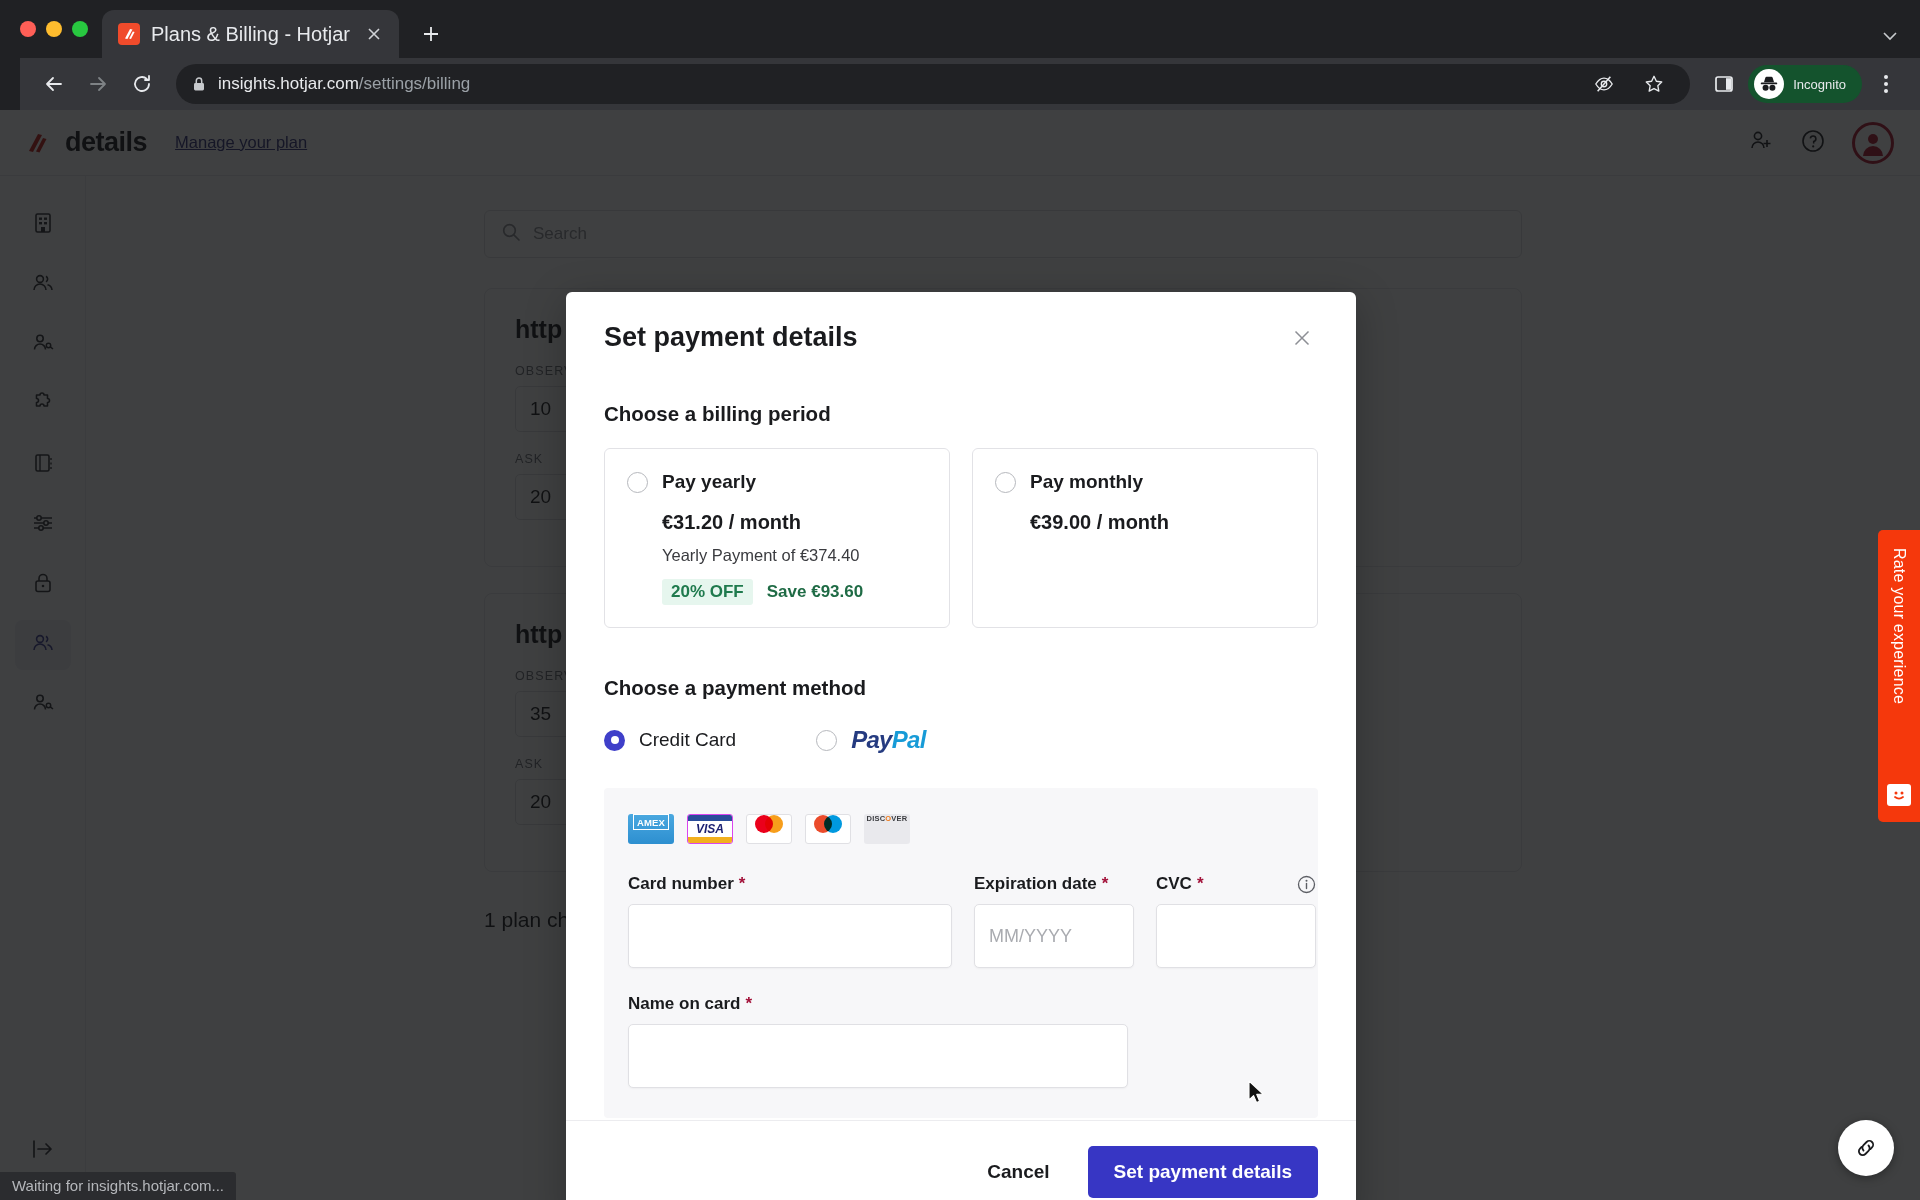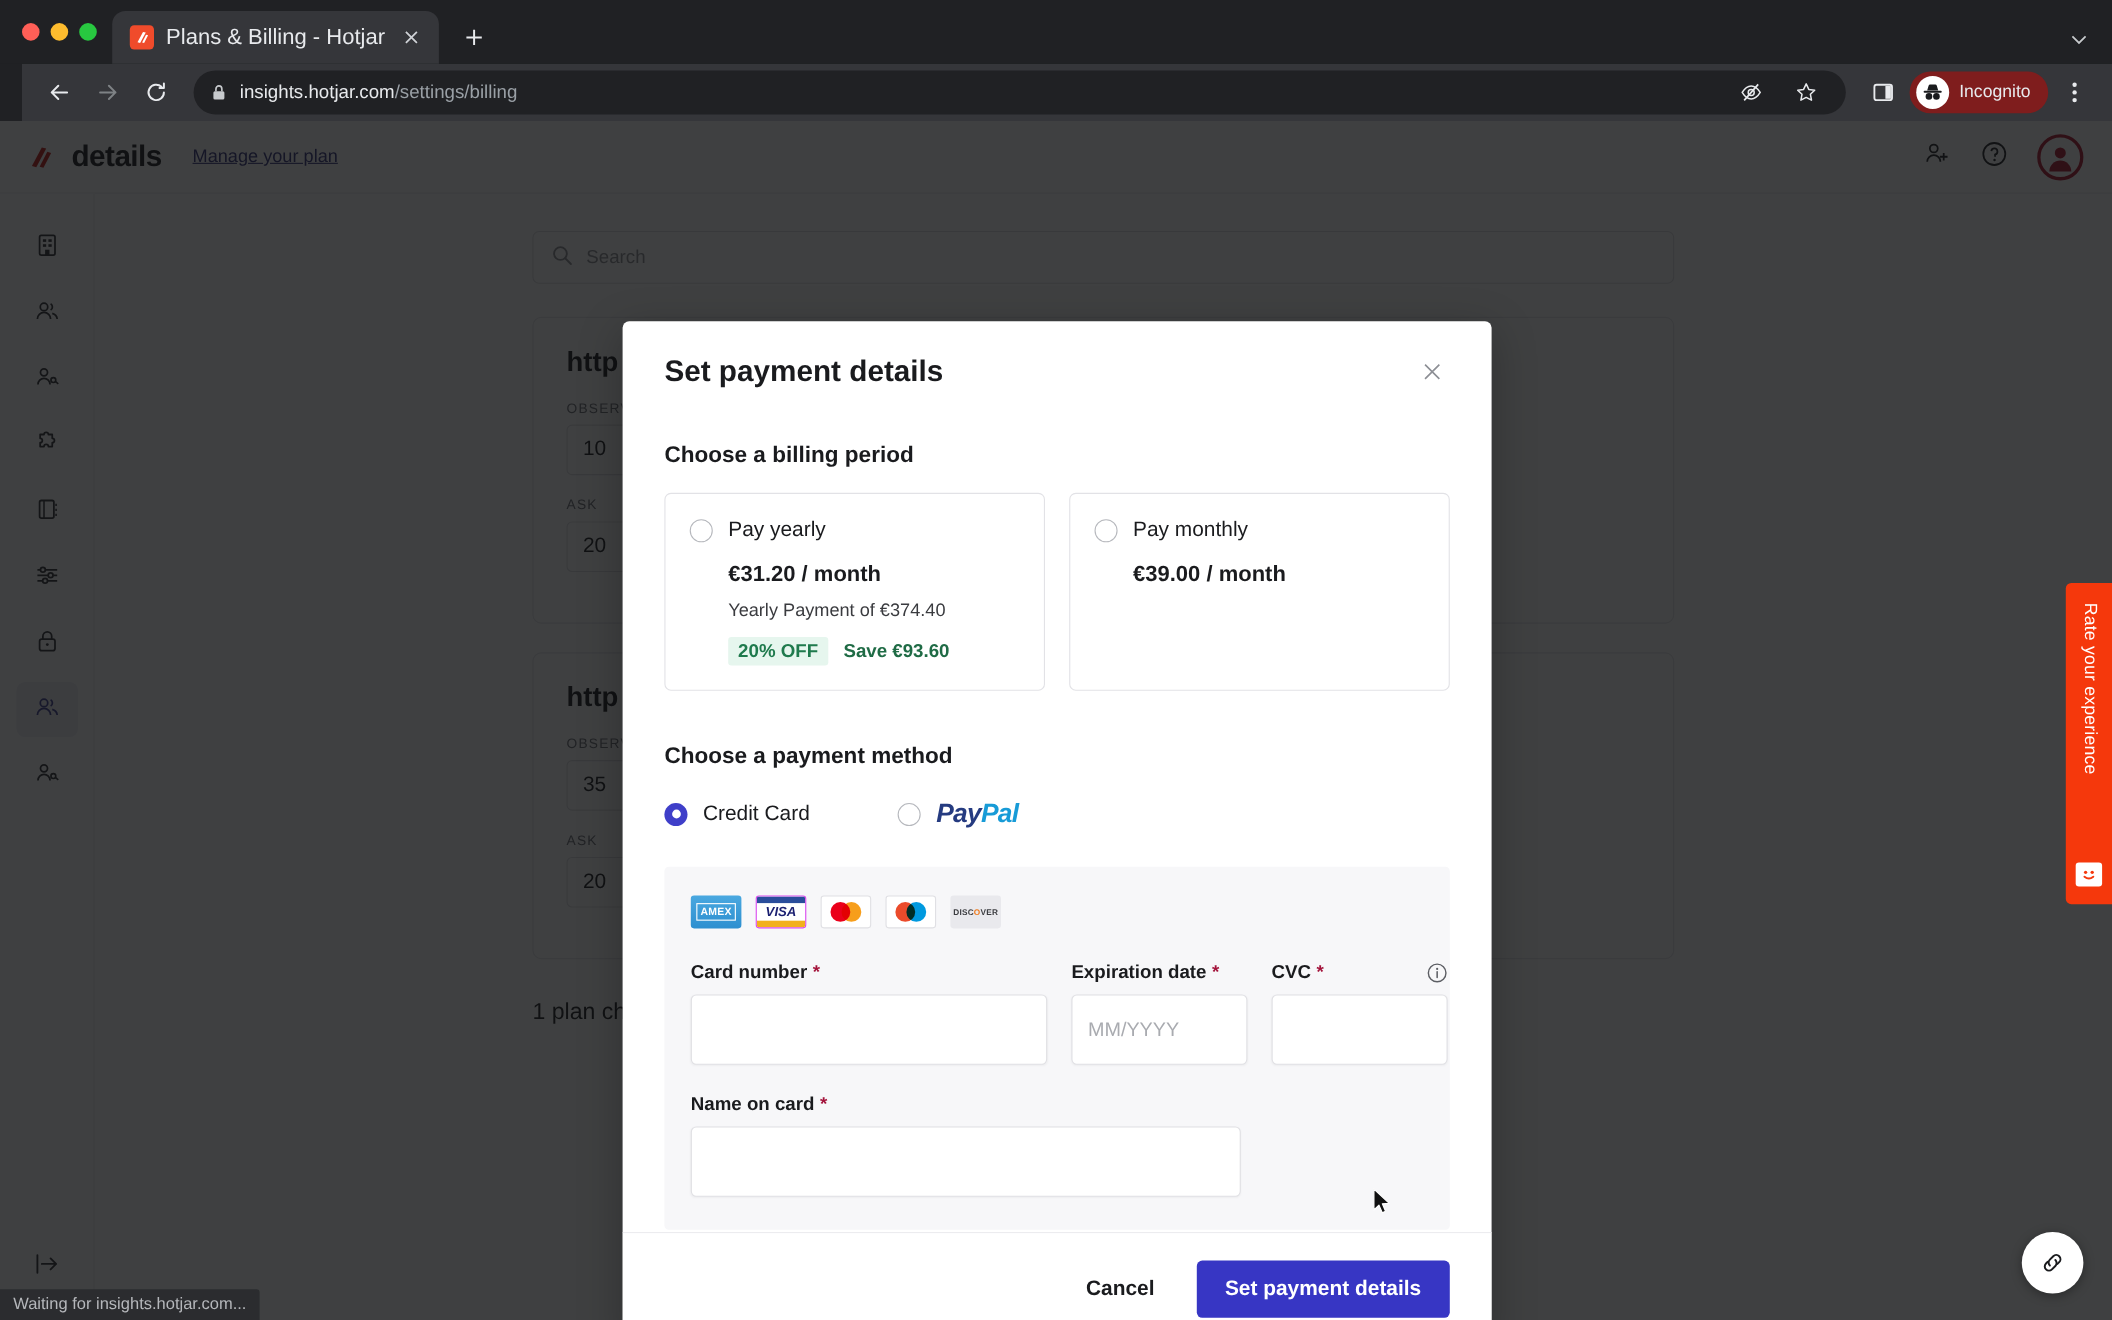--- a/index.html
+++ b/index.html
@@ -62,22 +62,22 @@
     flex: 1 1 auto; height: 40px; background: #202124; border-radius: 20px;
     display: flex; align-items: center; padding: 0 16px; margin: 0 10px;
     gap: 12px; min-width: 0;
   }
   .omnibox .lock { color: #c7cacd; display:flex; align-items:center; }
   .url { font-size: 17px; white-space: nowrap; overflow: hidden; }
   .url .host { color: #e8eaed; }
   .url .path { color: #9aa0a6; }
   .omni-right { display: flex; align-items: center; gap: 10px; margin-left: auto; }
   .profile-chip {
-    height: 38px; border-radius: 19px; background: #7f1d1d; display: flex;
-    align-items: center; gap: 9px; padding: 0 16px 0 6px; color: #e8eaed; font-size: 16px;
+    height: 38px; border-radius: 19px; background: #14532d; display: flex;
+    align-items: center; gap: 9px; padding: 0 16px 0 6px; color: #e8eaed; font-size: 13px;
   }
   .incog-av {
     width: 30px; height: 30px; border-radius: 50%; background: #fff;
     display: flex; align-items: center; justify-content: center;
   }
 
   
   .page {
     position: absolute; left: 0; top: 110px; width: 1920px; height: 1090px;
     background: #fff; overflow: hidden;
@@ -187,21 +187,21 @@
   .radio-row { display: flex; align-items: center; gap: 14px; }
   .radio {
     width: 21px; height: 21px; border-radius: 50%; border: 1.6px solid #b6b8bd;
     flex: 0 0 auto; background: #fff;
   }
   .radio.checked {
     border: none; background: #3f3fc9;
     display: flex; align-items: center; justify-content: center;
   }
   .radio.checked::after { content:""; width: 8px; height: 8px; border-radius: 50%; background: #fff; }
-  .period-name { font-size: 19px; font-weight: 400; color: #1a1b1e; }
+  .period-name { font-size: 19px; font-weight: 700; color: #1a1b1e; }
   .period-price { font-size: 20px; font-weight: 700; color: #1a1b1e; margin: 18px 0 0 35px; }
   .period-sub { font-size: 16.5px; color: #3a3b3f; margin: 12px 0 0 35px; }
   .period-save { margin: 14px 0 0 35px; display: flex; align-items: center; gap: 14px; }
   .badge-off {
     background: #e6f6ee; color: #1f7a4d; font-size: 17px; font-weight: 700;
     padding: 3px 9px; border-radius: 3px;
   }
   .save-text { font-size: 17px; font-weight: 700; color: #1f6b45; }
 
   .method-row { display: flex; align-items: center; gap: 0; margin-top: 26px; }
@@ -212,21 +212,21 @@
   .paypal .p1 { color: #253b80; }
   .paypal .p2 { color: #179bd7; }
 
   .card-panel {
     margin-top: 34px; background: #f7f7f9; border-radius: 4px;
     padding: 26px 24px 30px 24px;
   }
   .brands { display: flex; gap: 13px; align-items: center; }
   .brand {
     width: 46px; height: 30px; border-radius: 3px; display: flex;
-    align-items: center; justify-content: center; overflow: hidden;
+    align-items: flex-start; justify-content: center; overflow: hidden;
     font-size: 10px; font-weight: 700; font-style: italic;
   }
   .brand.amex { background: linear-gradient(#4aa8e0,#2d8fd0); }
   .brand.amex span {
     border: 1.2px solid #fff; color: #fff; font-size: 9.5px; font-weight: 800;
     padding: 1.5px 3px; font-style: normal; letter-spacing: 0.2px;
   }
   .brand.visa { background: #fff; border: 1px solid #d946ef; position: relative; flex-direction: column; }
   .brand.visa .vtop { height: 6px; width: 100%; background: #2a4d9b; }
   .brand.visa .vmid { flex:1 1 auto; width:100%; display:flex; align-items:center; justify-content:center; color:#1a1f71; font-size:12px; font-weight:800; font-style:italic; }

